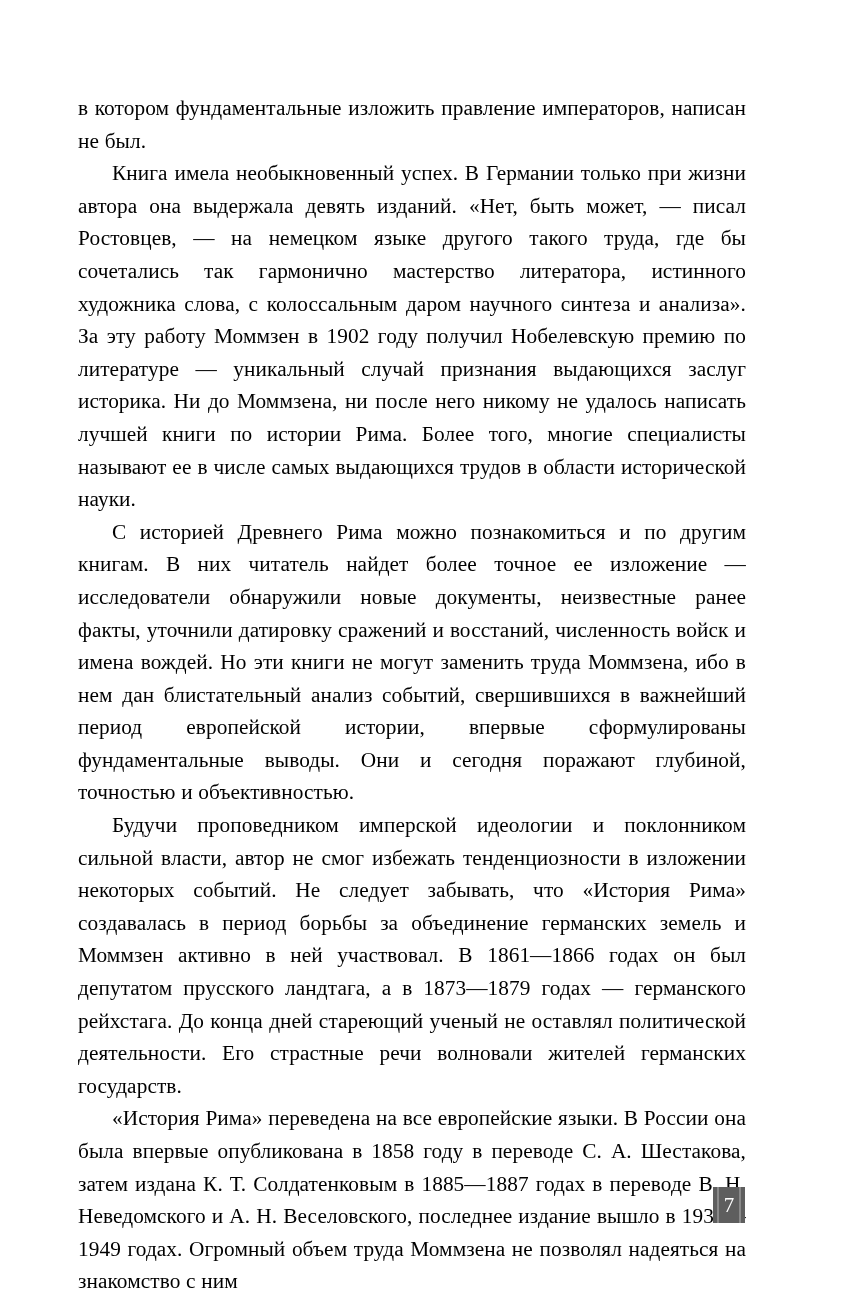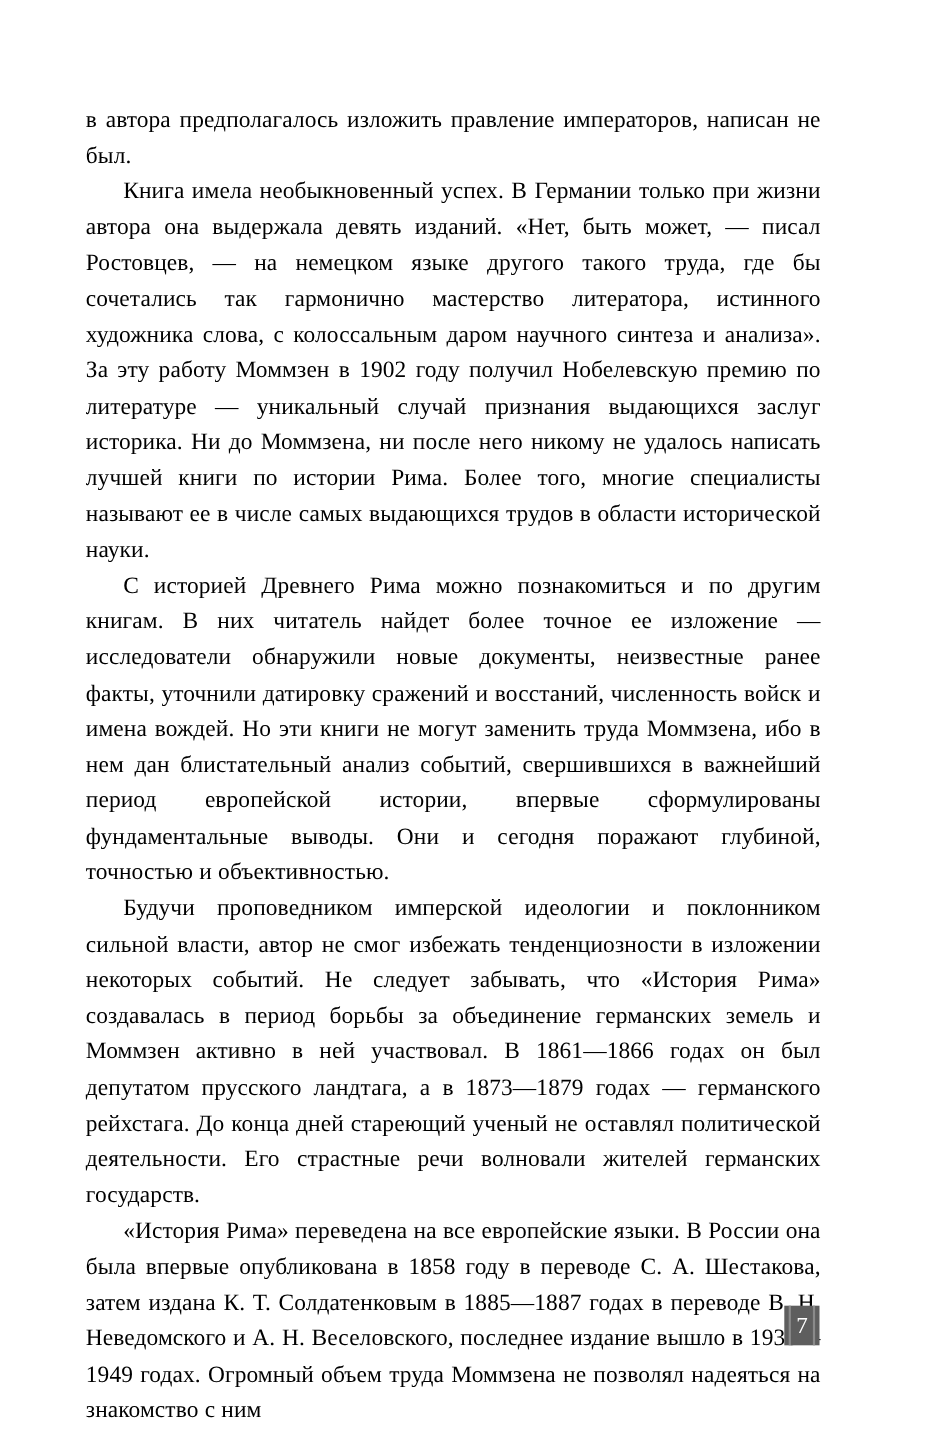--- a/index.html
+++ b/index.html
@@ -88,21 +88,21 @@
     line-height: 1;
     font-weight: 400;
   }
 </style>
 </head>
 <body>
 
 <div class="page">
 
   <div class="text-block">
-    <p class="para no-indent">в автора предполагалось изложить правление императоров, написан не был.</p>
+    <p class="para no-indent">в котором фундаментальные изложить правление императоров, написан не был.</p>
     <p class="para">Книга имела необыкновенный успех. В Германии только при жизни автора она выдержала девять изданий. «Нет, быть может, — писал Ростовцев, — на немецком языке другого такого труда, где бы сочетались так гармонично мастерство литератора, истинного художника слова, с колоссальным даром научного синтеза и анализа». За эту работу Моммзен в 1902 году получил Нобелевскую премию по литературе — уникальный случай признания выдающихся заслуг историка. Ни до Моммзена, ни после него никому не удалось написать лучшей книги по истории Рима. Более того, многие специалисты называют ее в числе самых выдающихся трудов в области исторической науки.</p>
     <p class="para">С историей Древнего Рима можно познакомиться и по другим книгам. В них читатель найдет более точное ее изложение — исследователи обнаружили новые документы, неизвестные ранее факты, уточнили датировку сражений и восстаний, численность войск и имена вождей. Но эти книги не могут заменить труда Моммзена, ибо в нем дан блистательный анализ событий, свершившихся в важнейший период европейской истории, впервые сформулированы фундаментальные выводы. Они и сегодня поражают глубиной, точностью и объективностью.</p>
     <p class="para">Будучи проповедником имперской идеологии и поклонником сильной власти, автор не смог избежать тенденциозности в изложении некоторых событий. Не следует забывать, что «История Рима» создавалась в период борьбы за объединение германских земель и Моммзен активно в ней участвовал. В 1861—1866 годах он был депутатом прусского ландтага, а в 1873—1879 годах — германского рейхстага. До конца дней стареющий ученый не оставлял политической деятельности. Его страстные речи волновали жителей германских государств.</p>
     <p class="para">«История Рима» переведена на все европейские языки. В России она была впервые опубликована в 1858 году в переводе С. А. Шестакова, затем издана К. Т. Солдатенковым в 1885—1887 годах в переводе В. Н. Неведомского и А. Н. Веселовского, последнее издание вышло в 1936—1949 годах. Огромный объем труда Моммзена не позволял надеяться на знакомство с ним</p>
   </div>
 
   <div class="page-number-badge">
     <span class="pn">7</span>
   </div>
 

